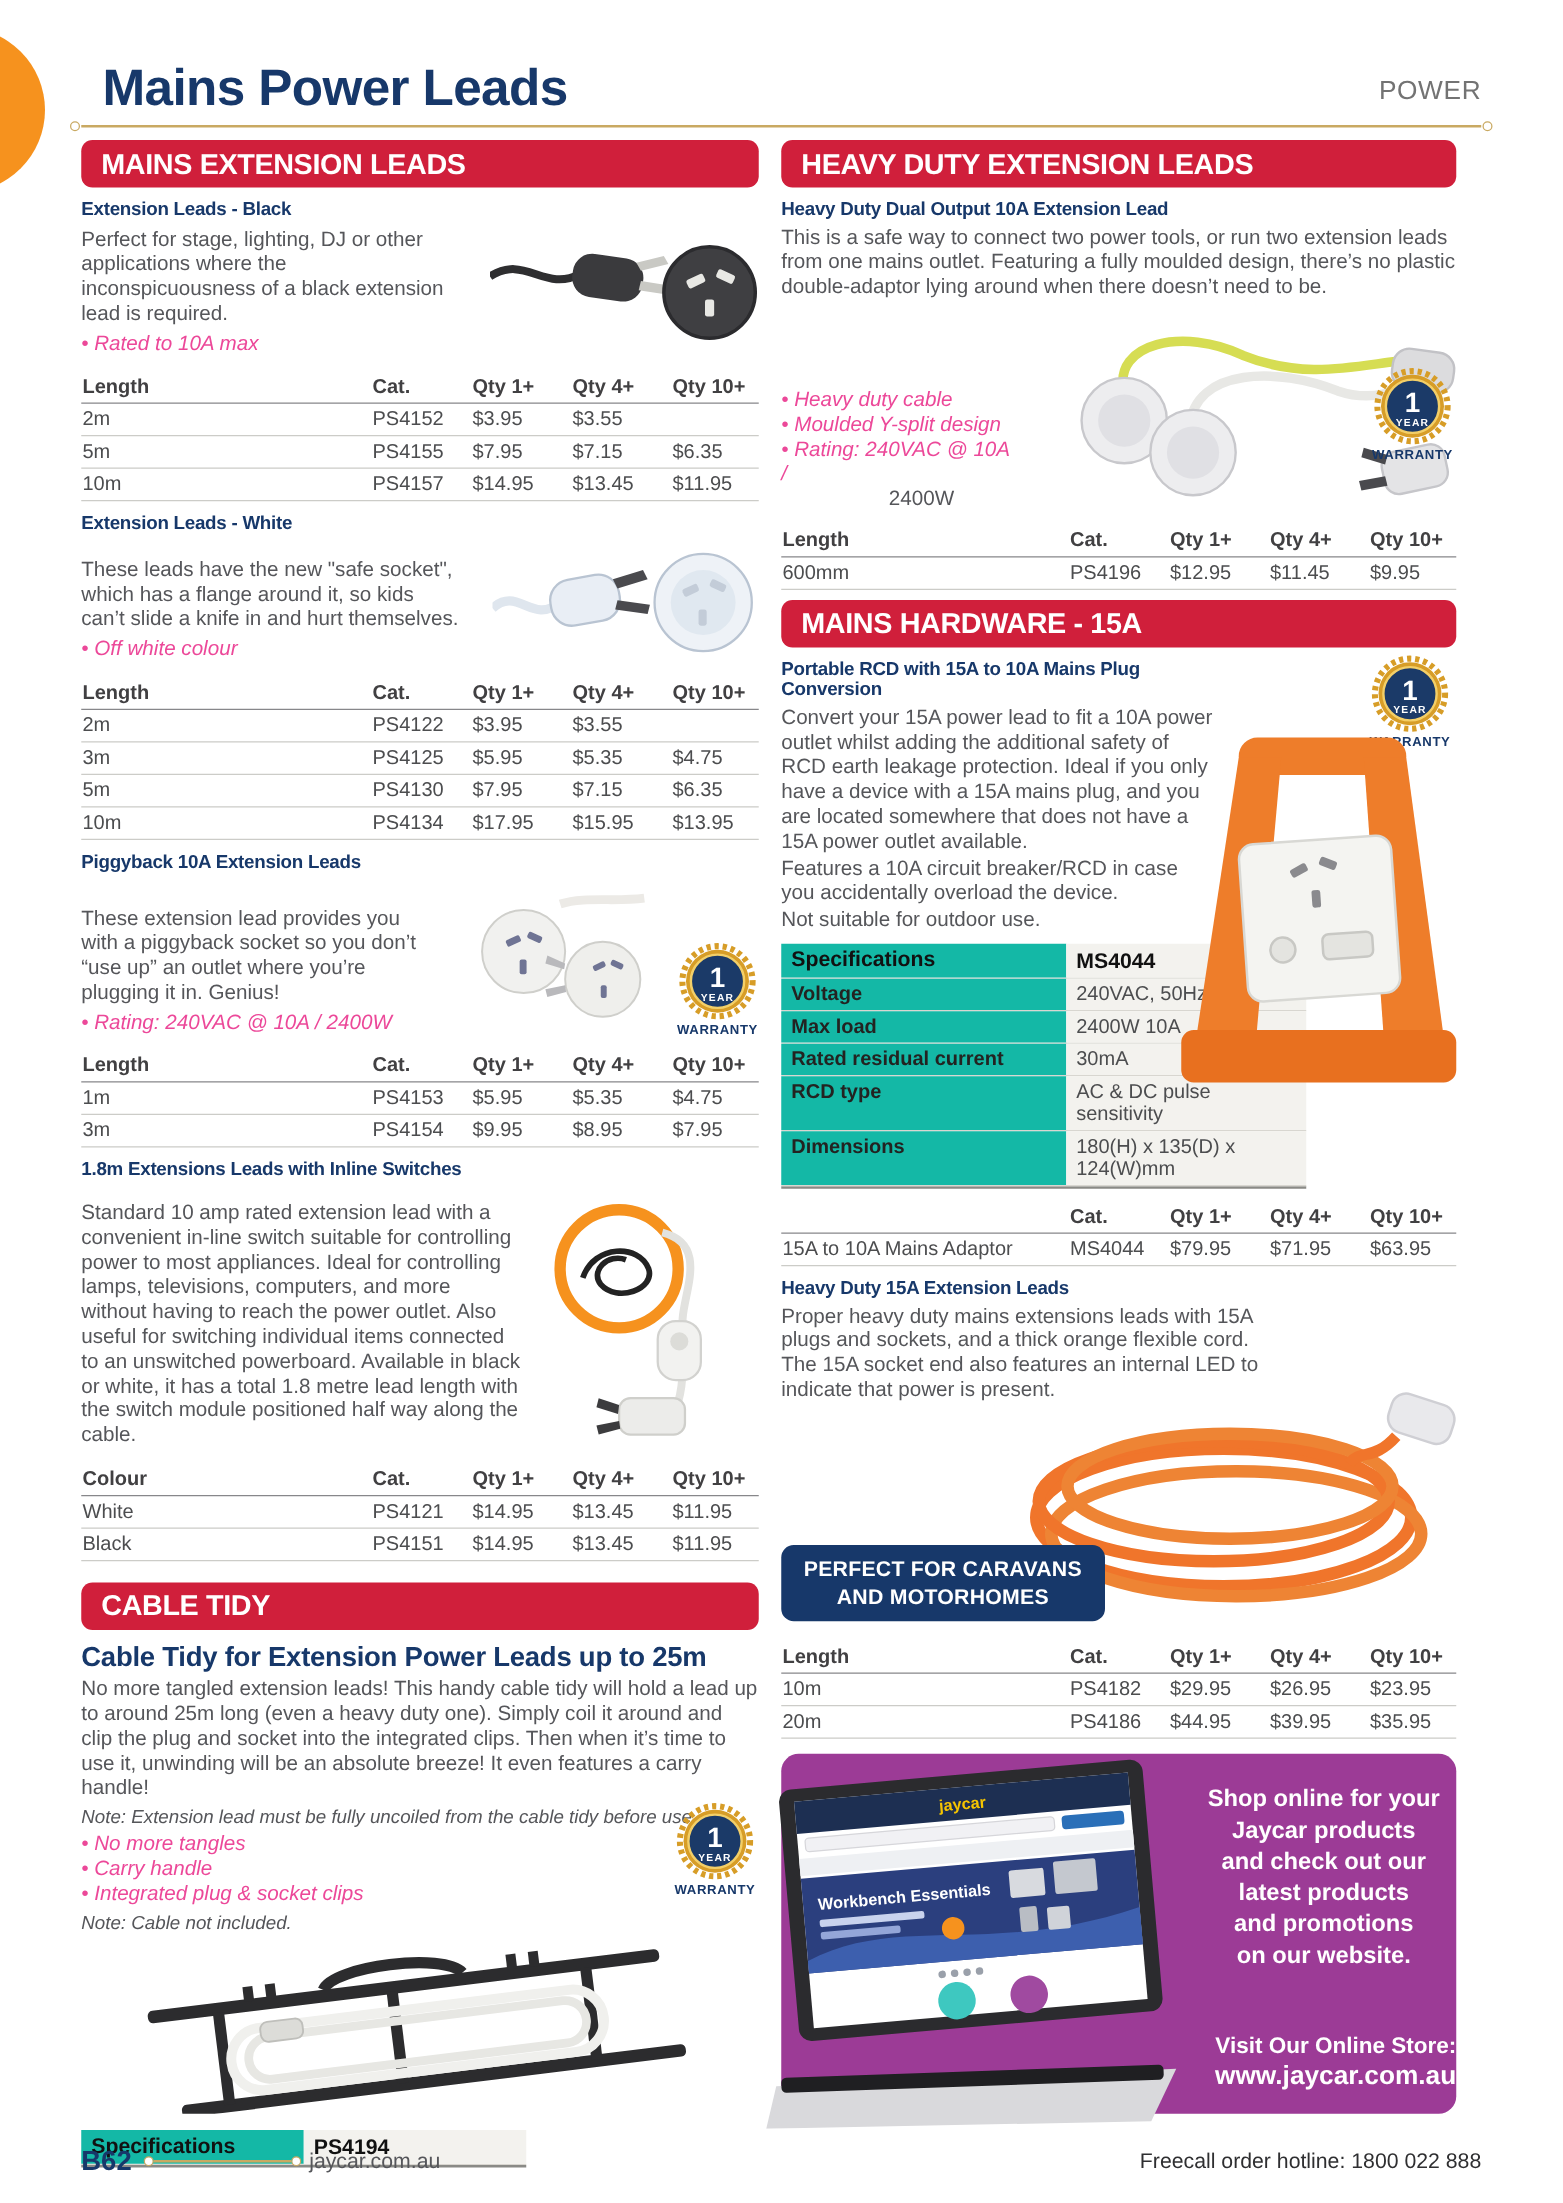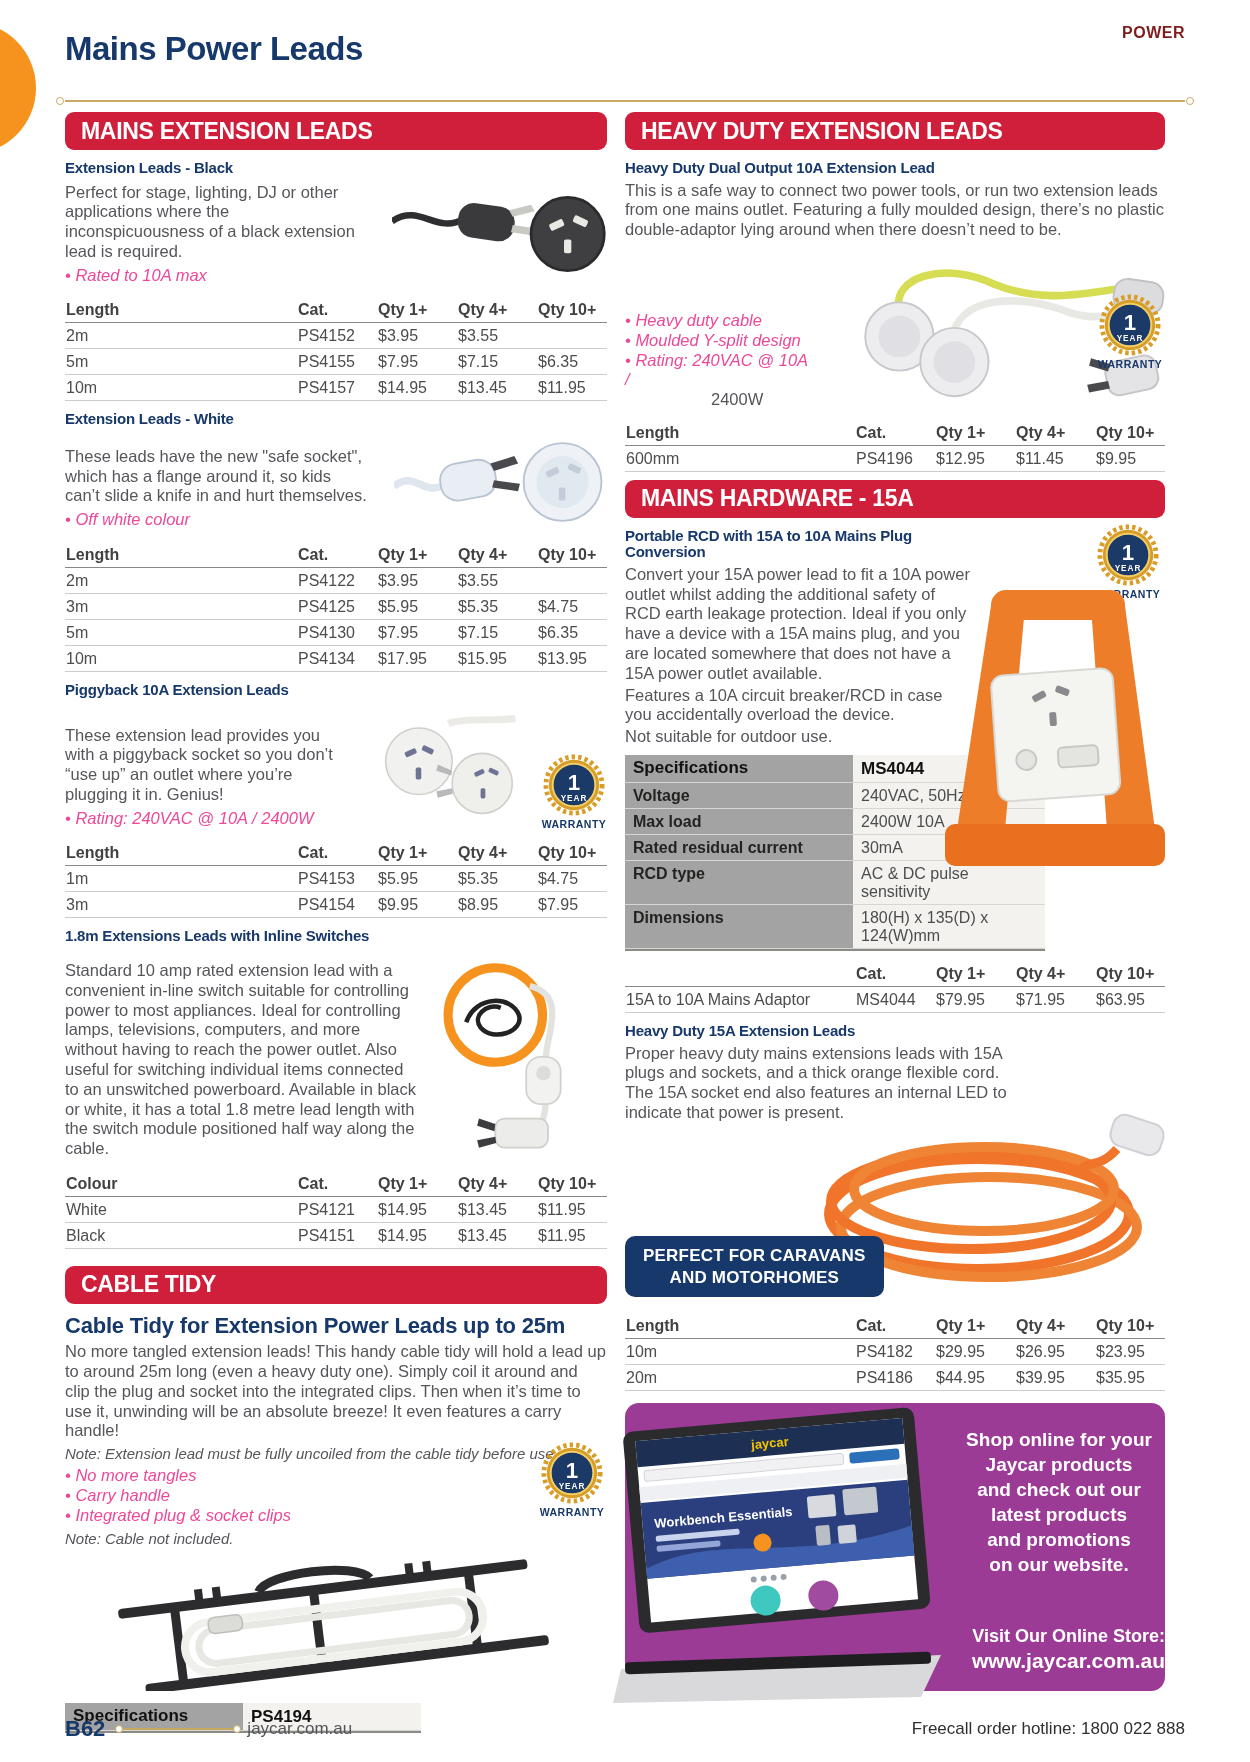--- a/index.html
+++ b/index.html
@@ -2,22 +2,22 @@
 <html><head>
 <meta charset="utf-8">
 <style>
   html,body{margin:0;padding:0;}
   body{width:1250px;height:1762px;position:relative;background:#fff;overflow:hidden;
        font-family:"Liberation Sans", sans-serif;-webkit-font-smoothing:antialiased;}
   .deco-circle{position:absolute;left:-96px;top:22px;width:132px;height:132px;border-radius:50%;background:#f6921e;}
 
   
   .hdr{position:absolute;left:65px;top:30px;right:65px;}
-  .hdr h1{margin:0;font-size:33px;font-weight:700;color:#17386a;letter-spacing:-0.5px;}
-  .hdr .cat{position:absolute;right:0;bottom:26px;font-size:16px;font-weight:700;color:#7f1d1d;letter-spacing:0.5px;}
+  .hdr h1{margin:17px;font-size:41px;font-weight:700;color:#17386a;letter-spacing:-0.5px;}
+  .hdr .cat{position:absolute;right:0;bottom:26px;font-size:21px;font-weight:400;color:#737373;letter-spacing:0.5px;}
   .rule{position:absolute;left:65px;top:100px;width:1120px;height:2px;background:#c9a962;}
   .rule .dot{position:absolute;top:-3px;width:8px;height:8px;border:1.5px solid #c9a962;border-radius:50%;background:#fff;box-sizing:border-box;}
   .rule .dot.l{left:-9px;} .rule .dot.r{right:-9px;}
 
   
   .col-l{position:absolute;left:65px;top:112px;width:542px;}
   .col-r{position:absolute;left:625px;top:112px;width:540px;}
 
   .banner{height:38px;border-radius:9px;background:#d01f3b;color:#fff;font-size:23px;font-weight:700;
           letter-spacing:-0.3px;display:flex;align-items:center;padding:0 16px;box-sizing:border-box;margin-bottom:10px;}
@@ -37,21 +37,21 @@
   .pt.right .tr{grid-template-columns:1fr 80px 80px 80px 70px;}
   .pt .td{font-size:16px;color:#4c4d4f;padding:4px 2px 3px 1px;white-space:nowrap;}
   .pt .thead .tr{border-bottom:1.5px solid #87878a;}
   .pt .thead .td{font-weight:700;color:#414042;}
 
   
   .spec{margin:8px 0 6px 0;border-bottom:2px solid #8a8a86;}
   .spec .tr{display:grid;grid-template-columns:178px 1fr;border-bottom:1px solid #d8d6d0;}
   .spec.wide .tr{grid-template-columns:228px 1fr;}
   .spec .td{padding:4px 8px 3px 8px;font-size:16px;}
-  .spec .td:first-child{background:#a3a3a3;font-weight:700;color:#232321;line-height:1.1;}
+  .spec .td:first-child{background:#14b8a6;font-weight:700;color:#232321;line-height:1.1;}
   .spec .td:last-child{background:#f3f2ee;color:#4c4d4f;}
   .spec .sphead .td{font-weight:700;color:#111;font-size:17px;}
 
   
   .wbadge{width:66px;text-align:center;flex:0 0 auto;}
   .wbadge svg{display:block;margin:0 auto;}
   .wbadge .w1{font:700 23px "Liberation Sans",sans-serif;fill:#fff;}
   .wbadge .wy{font:700 8.5px "Liberation Sans",sans-serif;fill:#fff;letter-spacing:1px;}
   .wlabel{font-size:10.5px;font-weight:700;color:#17386a;letter-spacing:0.5px;margin-top:2px;}
 

